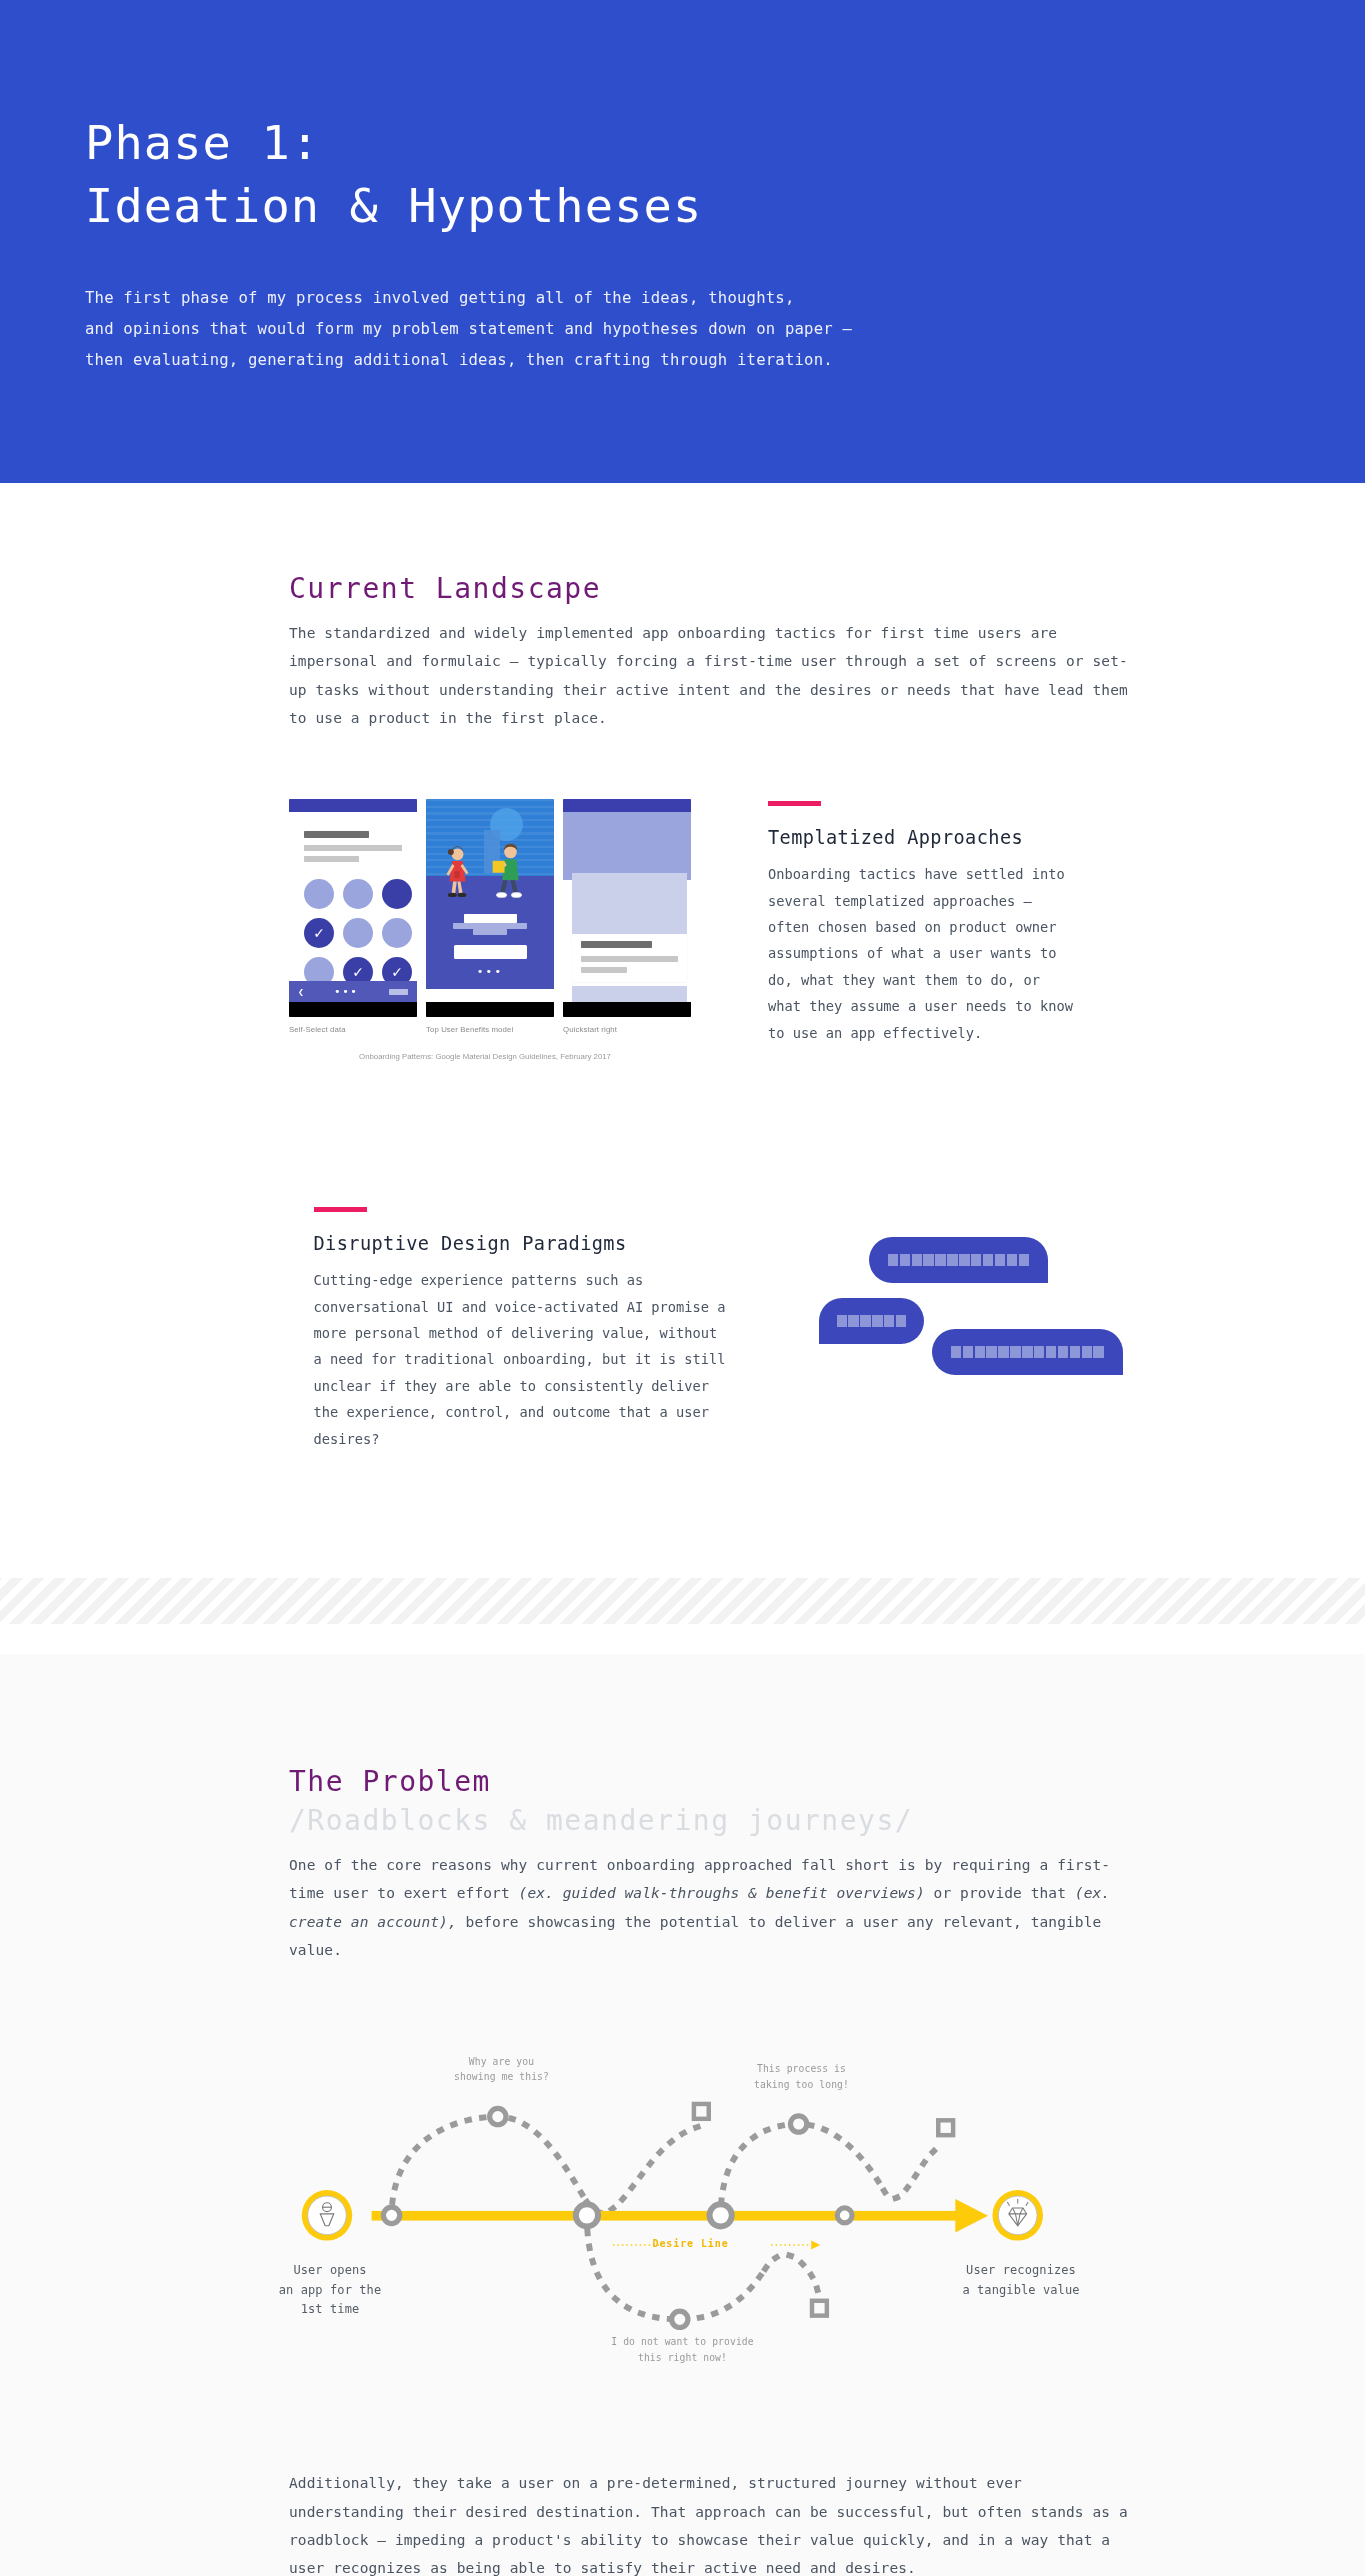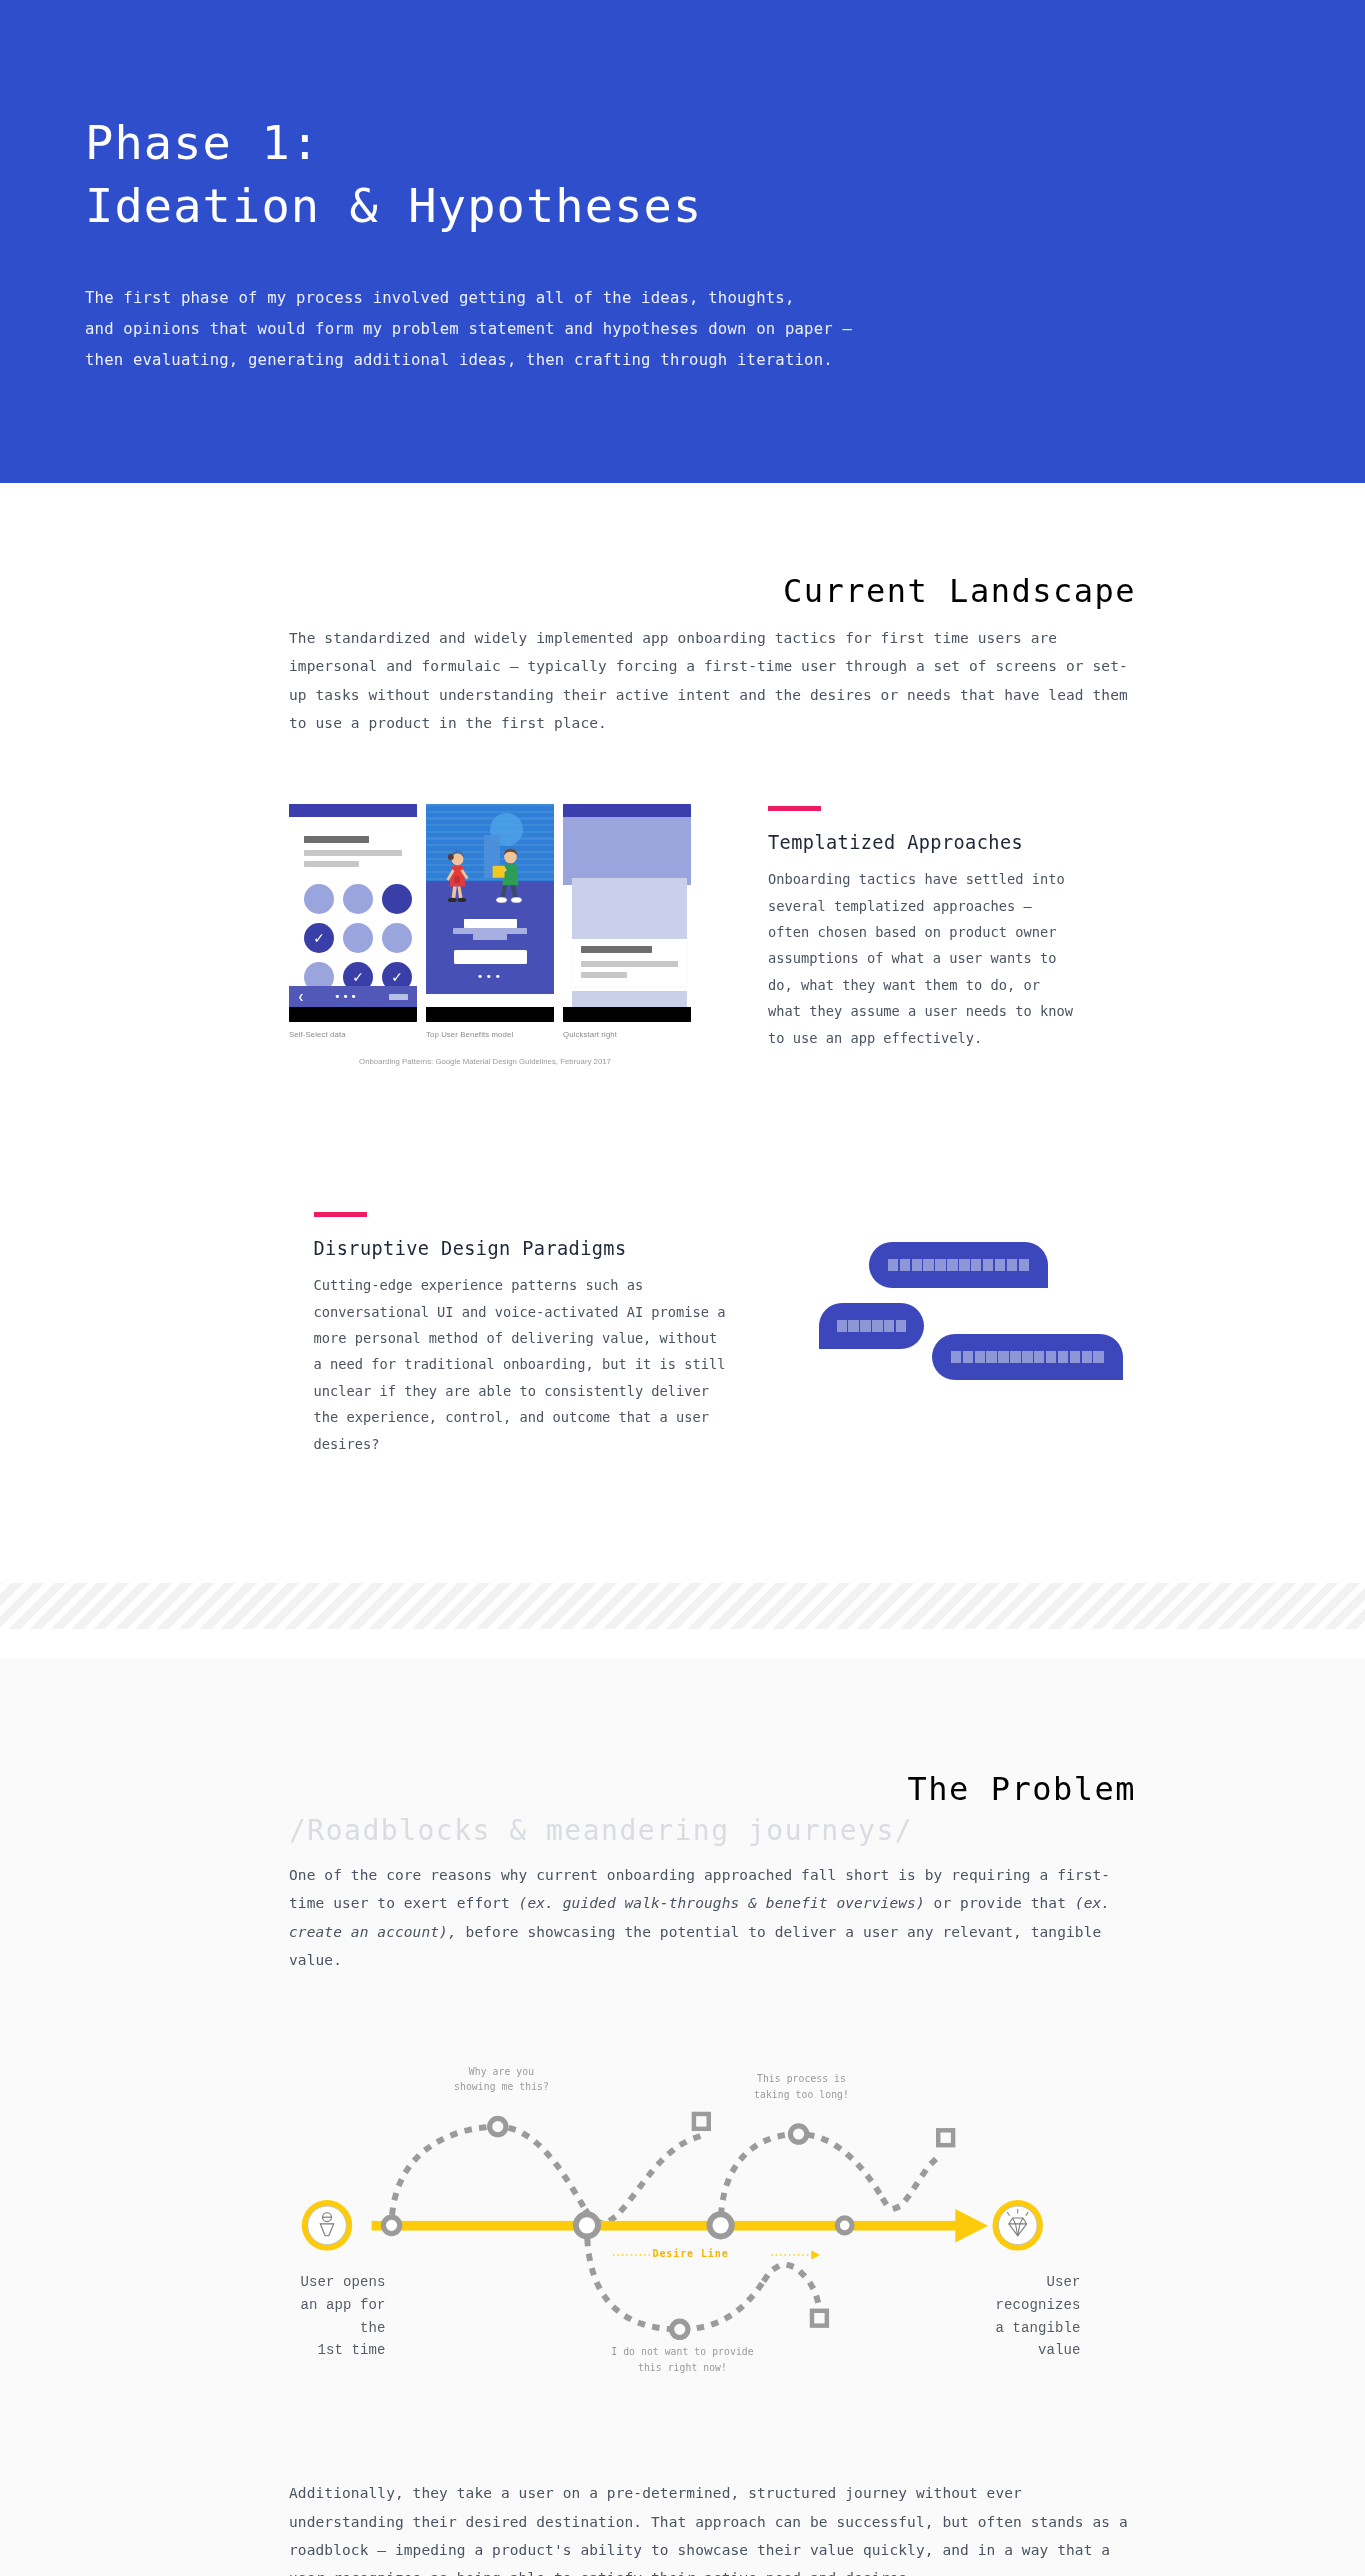--- a/index.html
+++ b/index.html
@@ -34,25 +34,24 @@
     line-height: 2.0;
     letter-spacing: 0.2px;
     white-space: pre-line;
   }
 
   
   .section { padding: 0 0 0 0; }
   .wrap { width: 906px; margin: 0 auto; padding-left: 59px; }
 
   .sec-title {
-    font-size: 32px;
-    color: #000000;
+    font-size: 28px;
+    color: #701a75;
     letter-spacing: 1.5px;
     font-weight: 400;
-    text-align: right;
   }
   .sec-subtitle {
     font-size: 28px;
     color: #d9dce1;
     letter-spacing: 1.5px;
     margin-top: 6px;
     font-weight: 400;
   }
   .sec-body {
     margin-top: 14px;
@@ -167,22 +166,22 @@
     margin-top: 126px;
   }
 
   
   .problem { background: #fafafa; padding-top: 111px; padding-bottom: 104px; }
 
   .journey { position: relative; width: 817px; height: 312px; margin: 82px auto 0; }
   .journey svg { display:block; }
 
   .j-label {
-    position:absolute; font-size: 14px; color:#555d66; text-align:right;
-    line-height: 1.62; letter-spacing:0.1px; white-space: pre-line; font-family: Liberation Mono, monospace;
+    position:absolute; font-size: 12px; color:#555d66; text-align:center;
+    line-height: 1.62; letter-spacing:0.1px; white-space: pre-line;
   }
   .j-note {
     position:absolute; font-size: 9.7px; color:#9a9a9a; text-align:center;
     line-height: 1.62; letter-spacing:0.1px; white-space: pre-line;
   }
   .j-desire {
     position:absolute; color:#f2b705; font-size: 10px; font-weight:700; letter-spacing:0.9px;
   }
 
   .closing { margin-top: 111px; }

